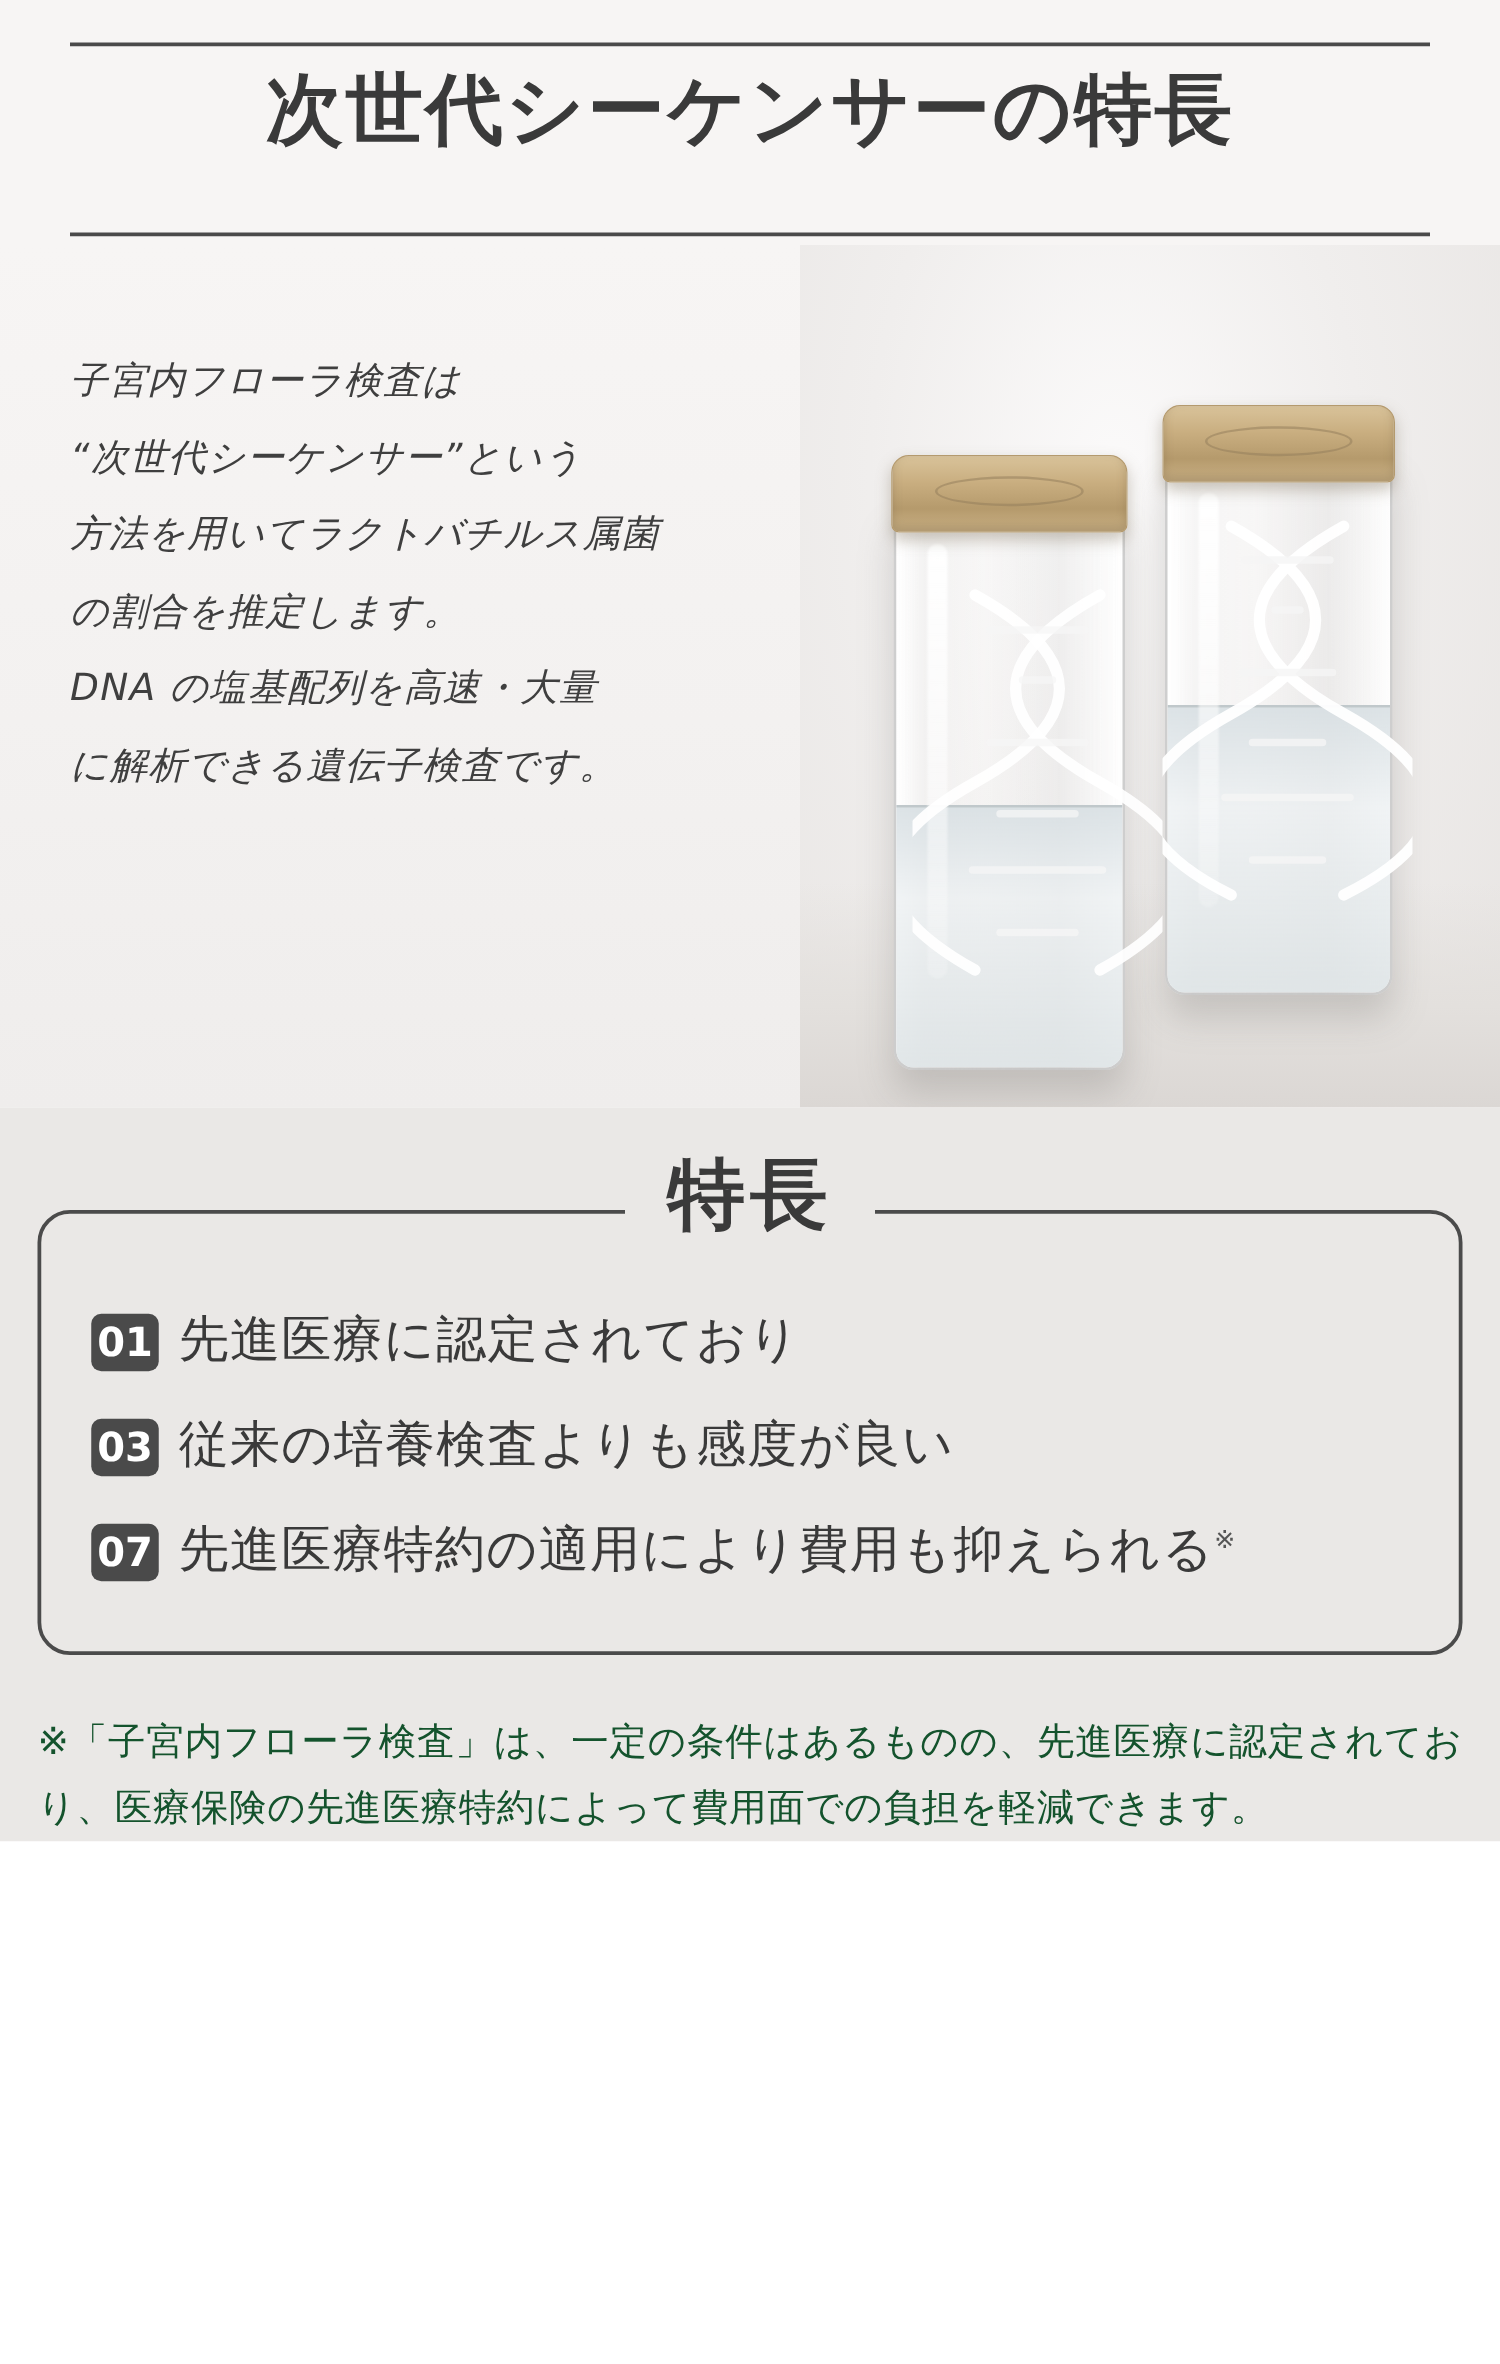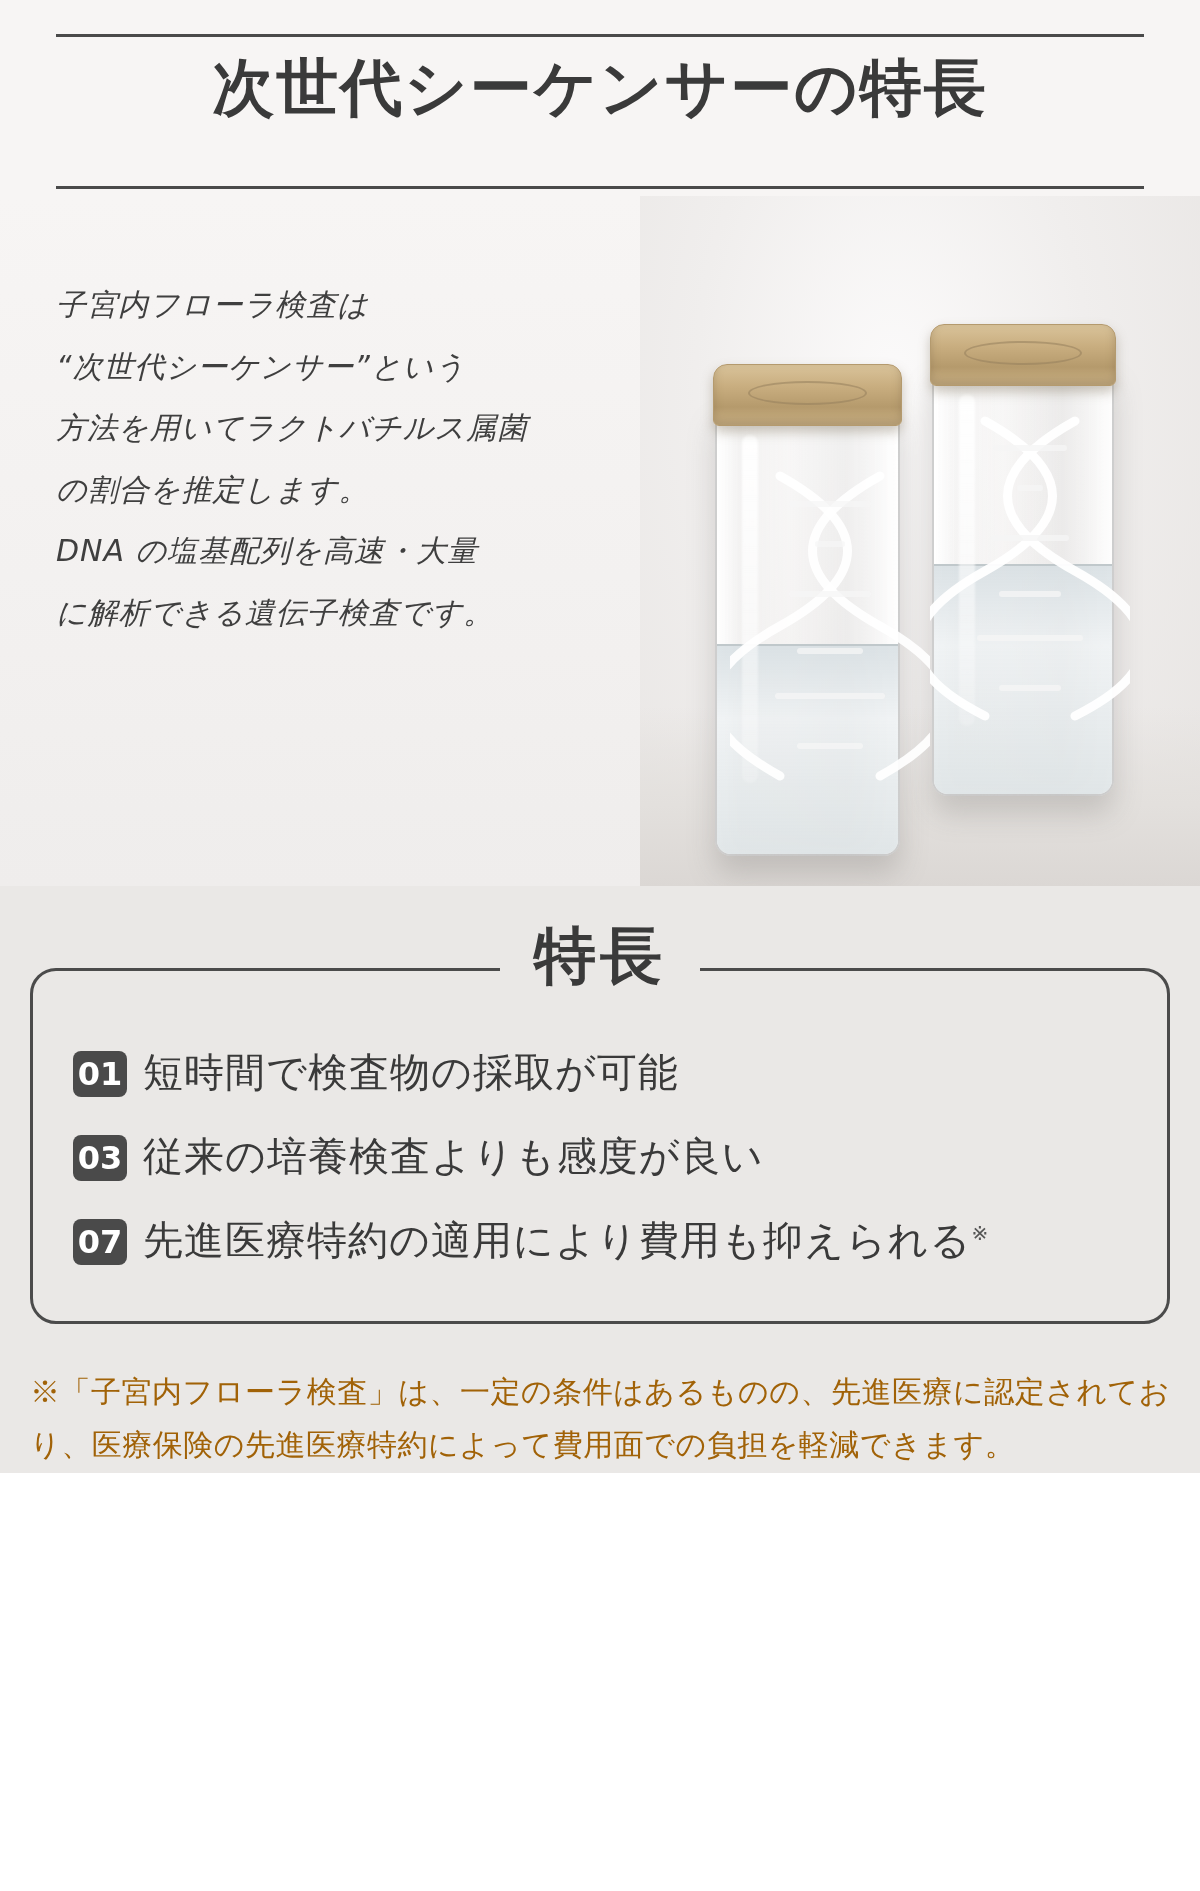--- a/index.html
+++ b/index.html
@@ -217,24 +217,23 @@
     font-size: 20px;
     vertical-align: super;
     color: #555;
   }
 
   .footnote {
     width: 1140px;
     margin: 44px auto 0;
     font-size: 30px;
     line-height: 1.75;
-    color: #a16207;
+    color: #14532d;
     letter-spacing: 0.5px;
     text-align: justify;
-    font-family: Liberation Mono, monospace;
   }
 </style>
 </head>
 <body>
 
 <div class="page">
 
   <div class="header">
     <div class="header-rule-top"></div>
     <h1 class="header-title">次世代シーケンサーの特長</h1>
@@ -299,21 +298,21 @@
     </div>
   </div>
 
   <div class="features">
 
     <div class="features-box">
       <div class="features-legend">特長</div>
 
       <div class="feature-row">
         <div class="feature-num">01</div>
-        <div class="feature-text">短時間で検査物の採取が可能</div>
+        <div class="feature-text">先進医療に認定されており</div>
       </div>
 
 
       <div class="feature-row">
         <div class="feature-num">03</div>
         <div class="feature-text">従来の培養検査よりも感度が良い</div>
       </div>
 
       <div class="feature-row">
         <div class="feature-num">07</div>

